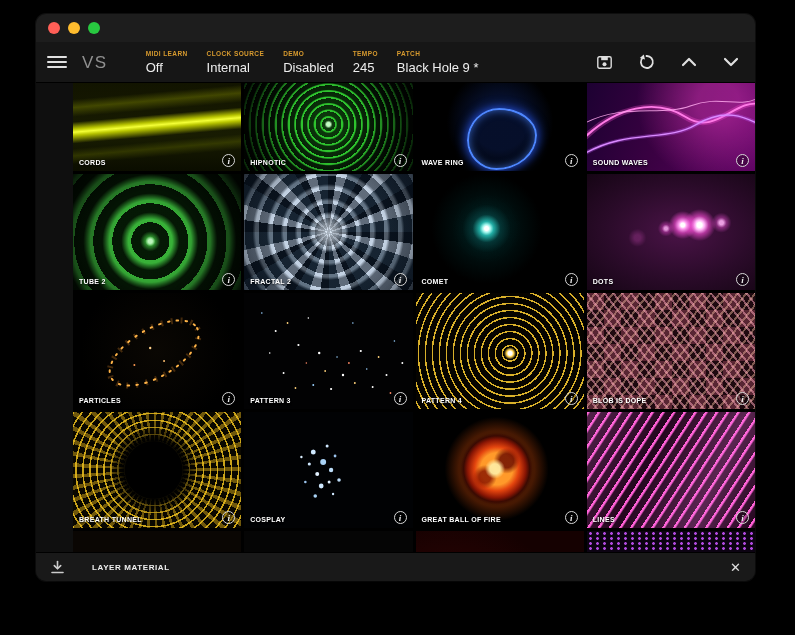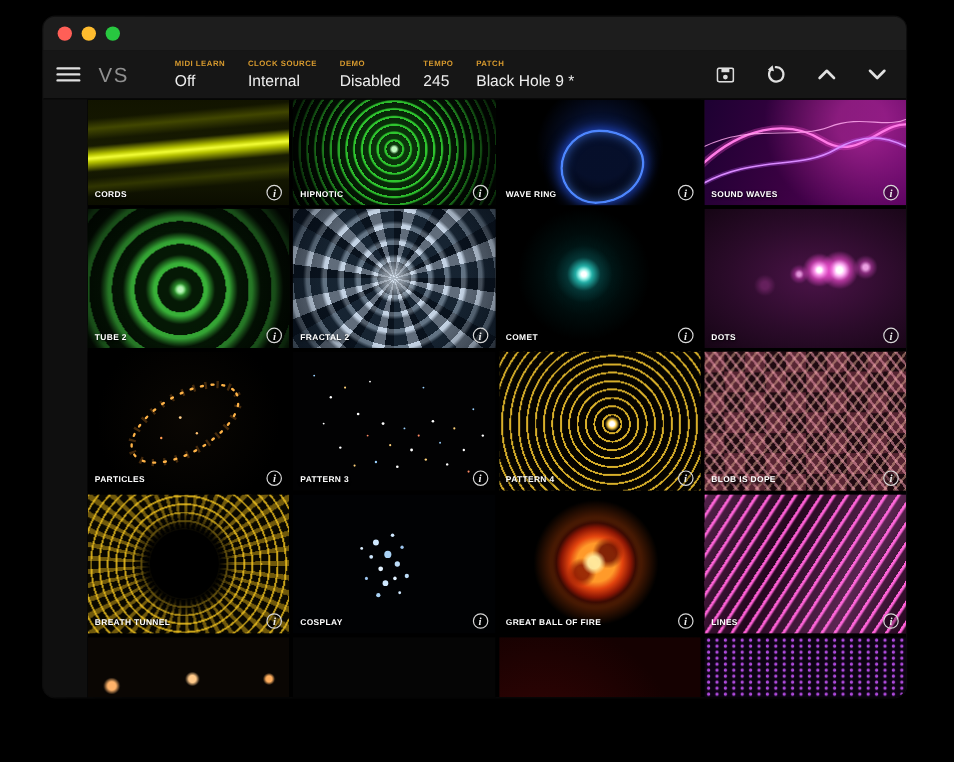--- a/index.html
+++ b/index.html
@@ -387,14 +387,25 @@
       <div class="tile t-r5c">
         <div class="art"></div>
       </div>
       <div class="tile t-r5d">
         <div class="art"></div>
       </div>
 
     </div>
   </div>
 
+  <div class="bottombar">
+    <button class="import-btn">
+      <svg width="15" height="14" viewBox="0 0 15 14">
+          <path d="M7.5 1.5 v7" stroke="#ccc" stroke-width="1.6" stroke-linecap="round" fill="none"></path>
+          <path d="M4.3 5.6 L7.5 8.8 L10.7 5.6" fill="none" stroke="#ccc" stroke-width="1.6" stroke-linecap="round" stroke-linejoin="round"></path>
+          <path d="M2 12.5 h11" stroke="#ccc" stroke-width="1.6" stroke-linecap="round" fill="none"></path>
+        </svg>
+    </button>
+    <span class="bb-title">LAYER MATERIAL</span>
+    <button class="bb-close">✕</button>
+  </div>
 
 </div>
 
 </body></html>

